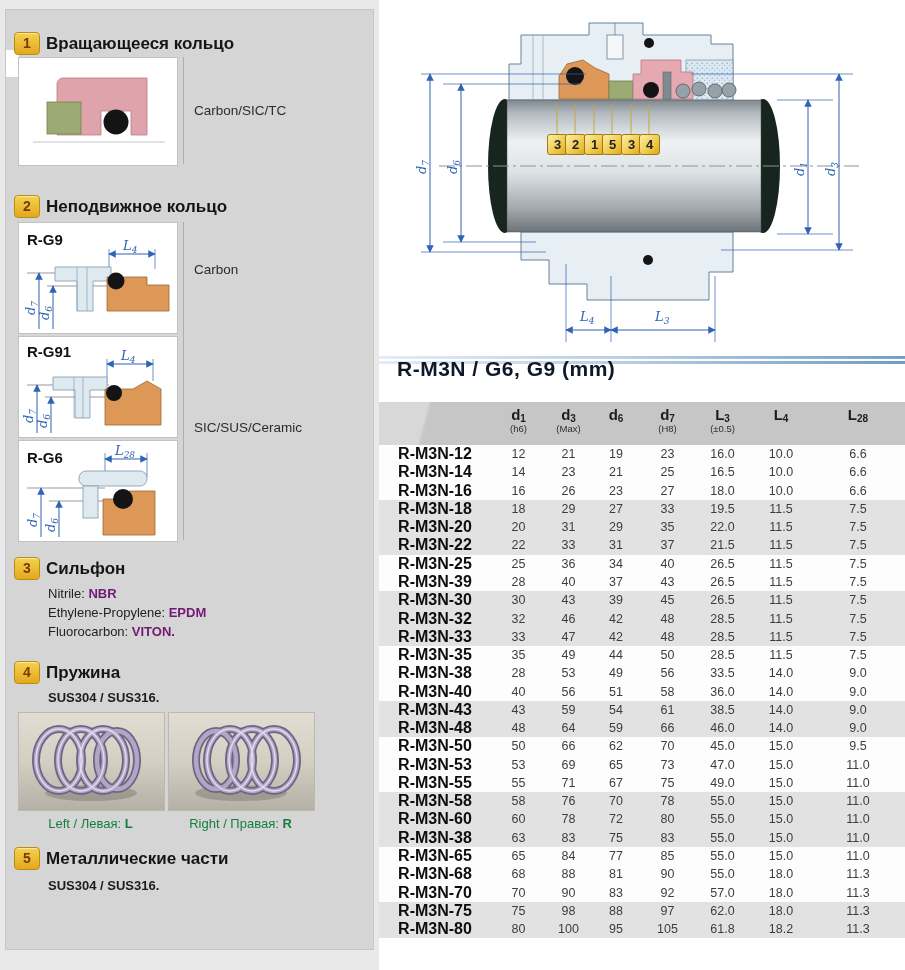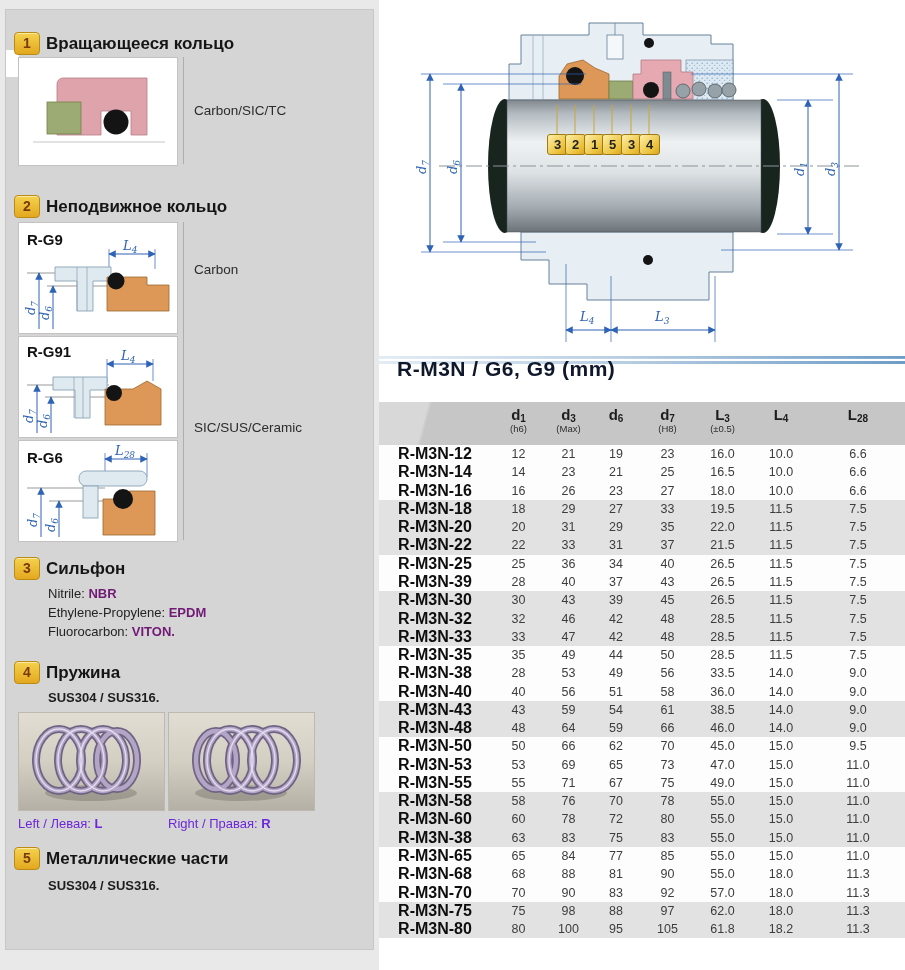--- a/index.html
+++ b/index.html
@@ -13,21 +13,21 @@
          text-align:center;line-height:21px;box-shadow:inset 0 1px 0 rgba(255,255,255,.5);}
   .sec-title{position:absolute;font-size:17px;font-weight:bold;color:#151515;white-space:nowrap;}
   .panel{position:absolute;background:#fff;border:1px solid #c2c2c2;}
   .vline{position:absolute;width:1px;background:#aeaeae;}
   .mat{position:absolute;font-size:13.5px;color:#2c2c2c;white-space:nowrap;}
   .matline{font-size:13px;color:#232323;margin-bottom:4px;white-space:nowrap;}
   .matline b{color:#701a75;}
   .mat-block{position:absolute;}
   .subtl{position:absolute;font-size:13px;font-weight:bold;color:#1c1c1c;white-space:nowrap;}
   .spring{position:absolute;width:145px;height:97px;border:1px solid #bdb9ae;}
-  .spring-label{position:absolute;width:145px;font-size:13px;color:#6d28d9;white-space:nowrap;}
+  .spring-label{position:absolute;width:145px;text-align:center;font-size:13px;color:#15803d;white-space:nowrap;}
   
   .rightpanel{position:absolute;left:379px;top:0;width:526px;height:970px;background:#fff;}
   .diagram{position:absolute;left:2px;top:2px;width:520px;height:352px;}
   .co{position:absolute;top:132px;width:19px;height:19px;border:1px solid #9e7a14;border-radius:3px;
       background:linear-gradient(135deg,#fdf0a8,#ecc23c 70%,#d9a61f);color:#222;font-weight:bold;
       font-size:13px;text-align:center;line-height:19px;}
   .bluebar{position:absolute;left:0;top:356px;width:526px;height:8px;
       background-image:linear-gradient(to bottom,rgba(255,255,255,0) 0 30%,#ffffff 40% 58%,rgba(255,255,255,0) 68%),
                        linear-gradient(to right,#e3ecf5,#b9cfe3 45%,#6f9cc6);}
   .tbl-title{position:absolute;left:18px;top:357px;font-size:21px;font-weight:bold;color:#0f172a;letter-spacing:.5px;}

